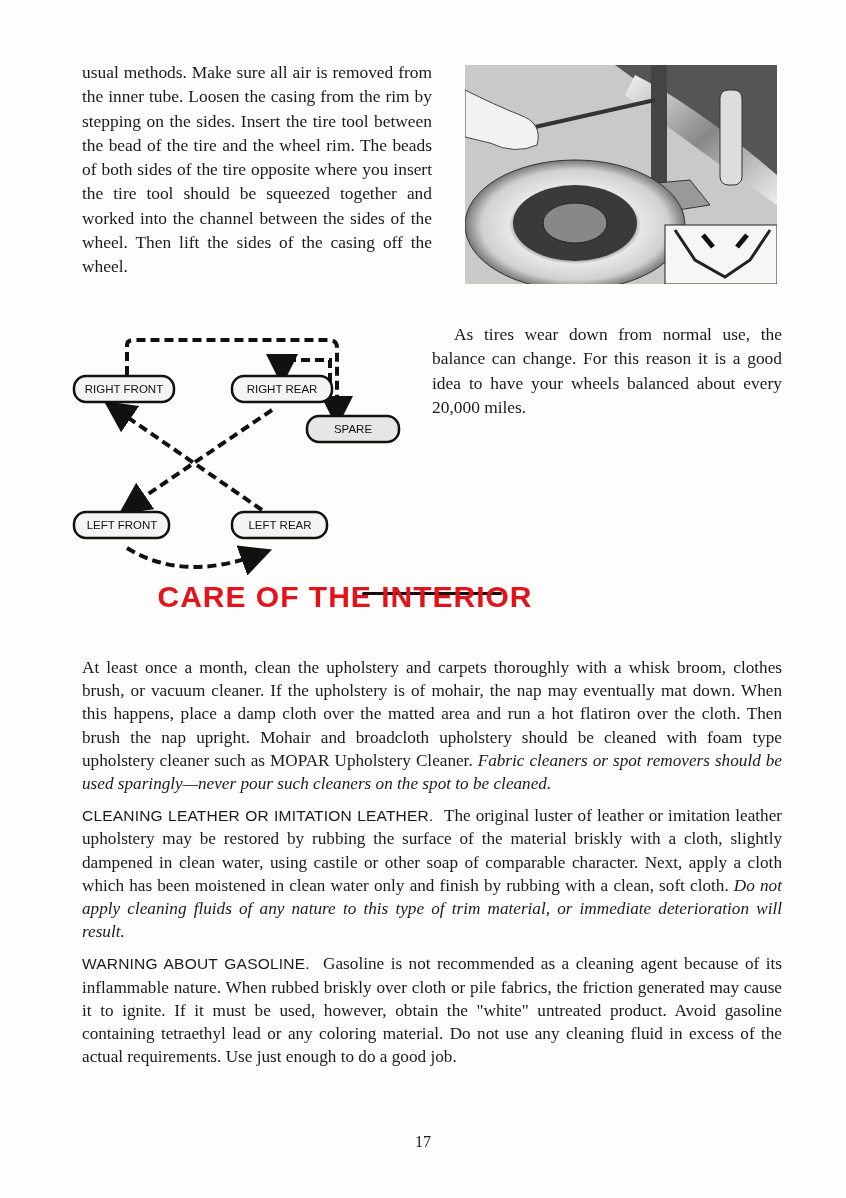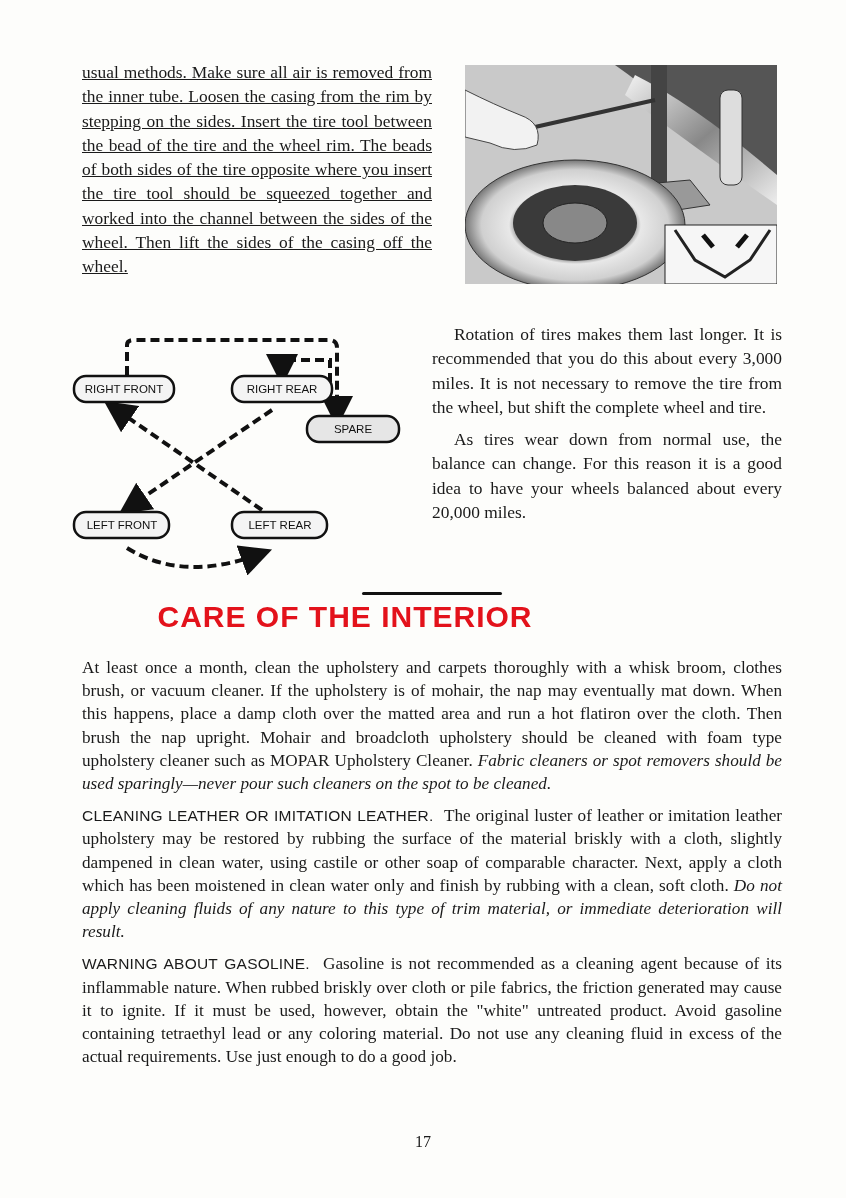--- a/index.html
+++ b/index.html
@@ -1,34 +1,34 @@
 <!DOCTYPE html>
 <html><head>
 <meta charset="utf-8">
 <style>
   html, body { margin:0; padding:0; }
   body { width:846px; height:1198px; background:#fdfdfb; position:relative; overflow:hidden;
          font-family:"Liberation Serif", "DejaVu Serif", serif; color:#1a1a1a; }
 
   #left-col { position:absolute; left:82px; top:60px; width:350px; font-size:17.4px; line-height:24.3px; }
-  #left-col p { margin:0; text-align:justify;text-decoration:underline; }
+  #left-col p { margin:0; text-align:justify; }
 
   #photo { position:absolute; left:465px; top:65px; width:312px; height:219px; background:#cfcfcf; overflow:hidden; }
   #photo svg { width:100%; height:100%; display:block; }
 
   #diagram { position:absolute; left:72px; top:330px; width:300px; height:250px; }
   #diagram svg { width:100%; height:100%; display:block; overflow:visible; }
   .tire-label { font-family:"Liberation Sans", "DejaVu Sans", sans-serif; font-size:11.5px; fill:#111; }
 
   #right-col { position:absolute; left:432px; top:322px; width:350px; font-size:17.4px; line-height:24.3px; }
   #right-col p { margin:0 0 8px 0; text-align:justify; text-indent:22px; }
 
   #divider { position:absolute; left:362px; top:592px; width:140px; height:3px; background:#111; border-radius:2px; }
 
-  #section-title { position:absolute; left:0; width:690px; top:600px; text-align:center; color:#e3121b;
+  #section-title { position:absolute; left:0; width:690px; top:580px; text-align:center; color:#e3121b;
                    font-family:"Liberation Sans", "DejaVu Sans", sans-serif; font-weight:bold; font-size:30px; letter-spacing:1px; }
 
   #main-body { position:absolute; left:82px; top:656px; width:700px; font-size:17.2px; line-height:23.2px; }
   #main-body p { margin:0 0 9px 0; text-align:justify; }
   .run-in { font-family:"Liberation Sans", "DejaVu Sans", sans-serif; font-weight:normal; font-size:15.5px; letter-spacing:0.2px; }
   em { font-style:italic; }
 
   #page-number { position:absolute; left:0; width:846px; top:1133px; text-align:center; font-size:16px; }
 </style>
 </head>
@@ -108,21 +108,20 @@
       <text class="tire-label" x="50" y="199" text-anchor="middle">LEFT FRONT</text>
     </g>
     <g>
       <rect x="160" y="182" width="95" height="26" rx="12" fill="#f4f4f4" stroke="#111" stroke-width="2.5"></rect>
       <text class="tire-label" x="208" y="199" text-anchor="middle">LEFT REAR</text>
     </g>
   </svg>
 </div>
 
 <div id="right-col">
-  <p>Rotation of tires makes them last longer. It is recommended that you do this about every 3,000 miles. It is not necessary to remove the tire from the wheel, but shift the complete wheel and tire.</p>
   <p>As tires wear down from normal use, the balance can change. For this reason it is a good idea to have your wheels balanced about every 20,000 miles.</p>
 </div>
 
 <div id="divider"></div>
 
 <h1 id="section-title" style="margin: 0px; color: rgb(227, 18, 27);">CARE OF THE INTERIOR</h1>
 
 <div id="main-body">
   <p>
     <span>At least once a month, clean the upholstery and carpets thoroughly with a whisk broom, clothes brush, or vacuum cleaner. If the upholstery is of mohair, the nap may eventually mat down. When this happens, place a damp cloth over the matted area and run a hot flatiron over the cloth. Then brush the nap upright. Mohair and broadcloth upholstery should be cleaned with foam type upholstery cleaner such as MOPAR Upholstery Cleaner. </span>

